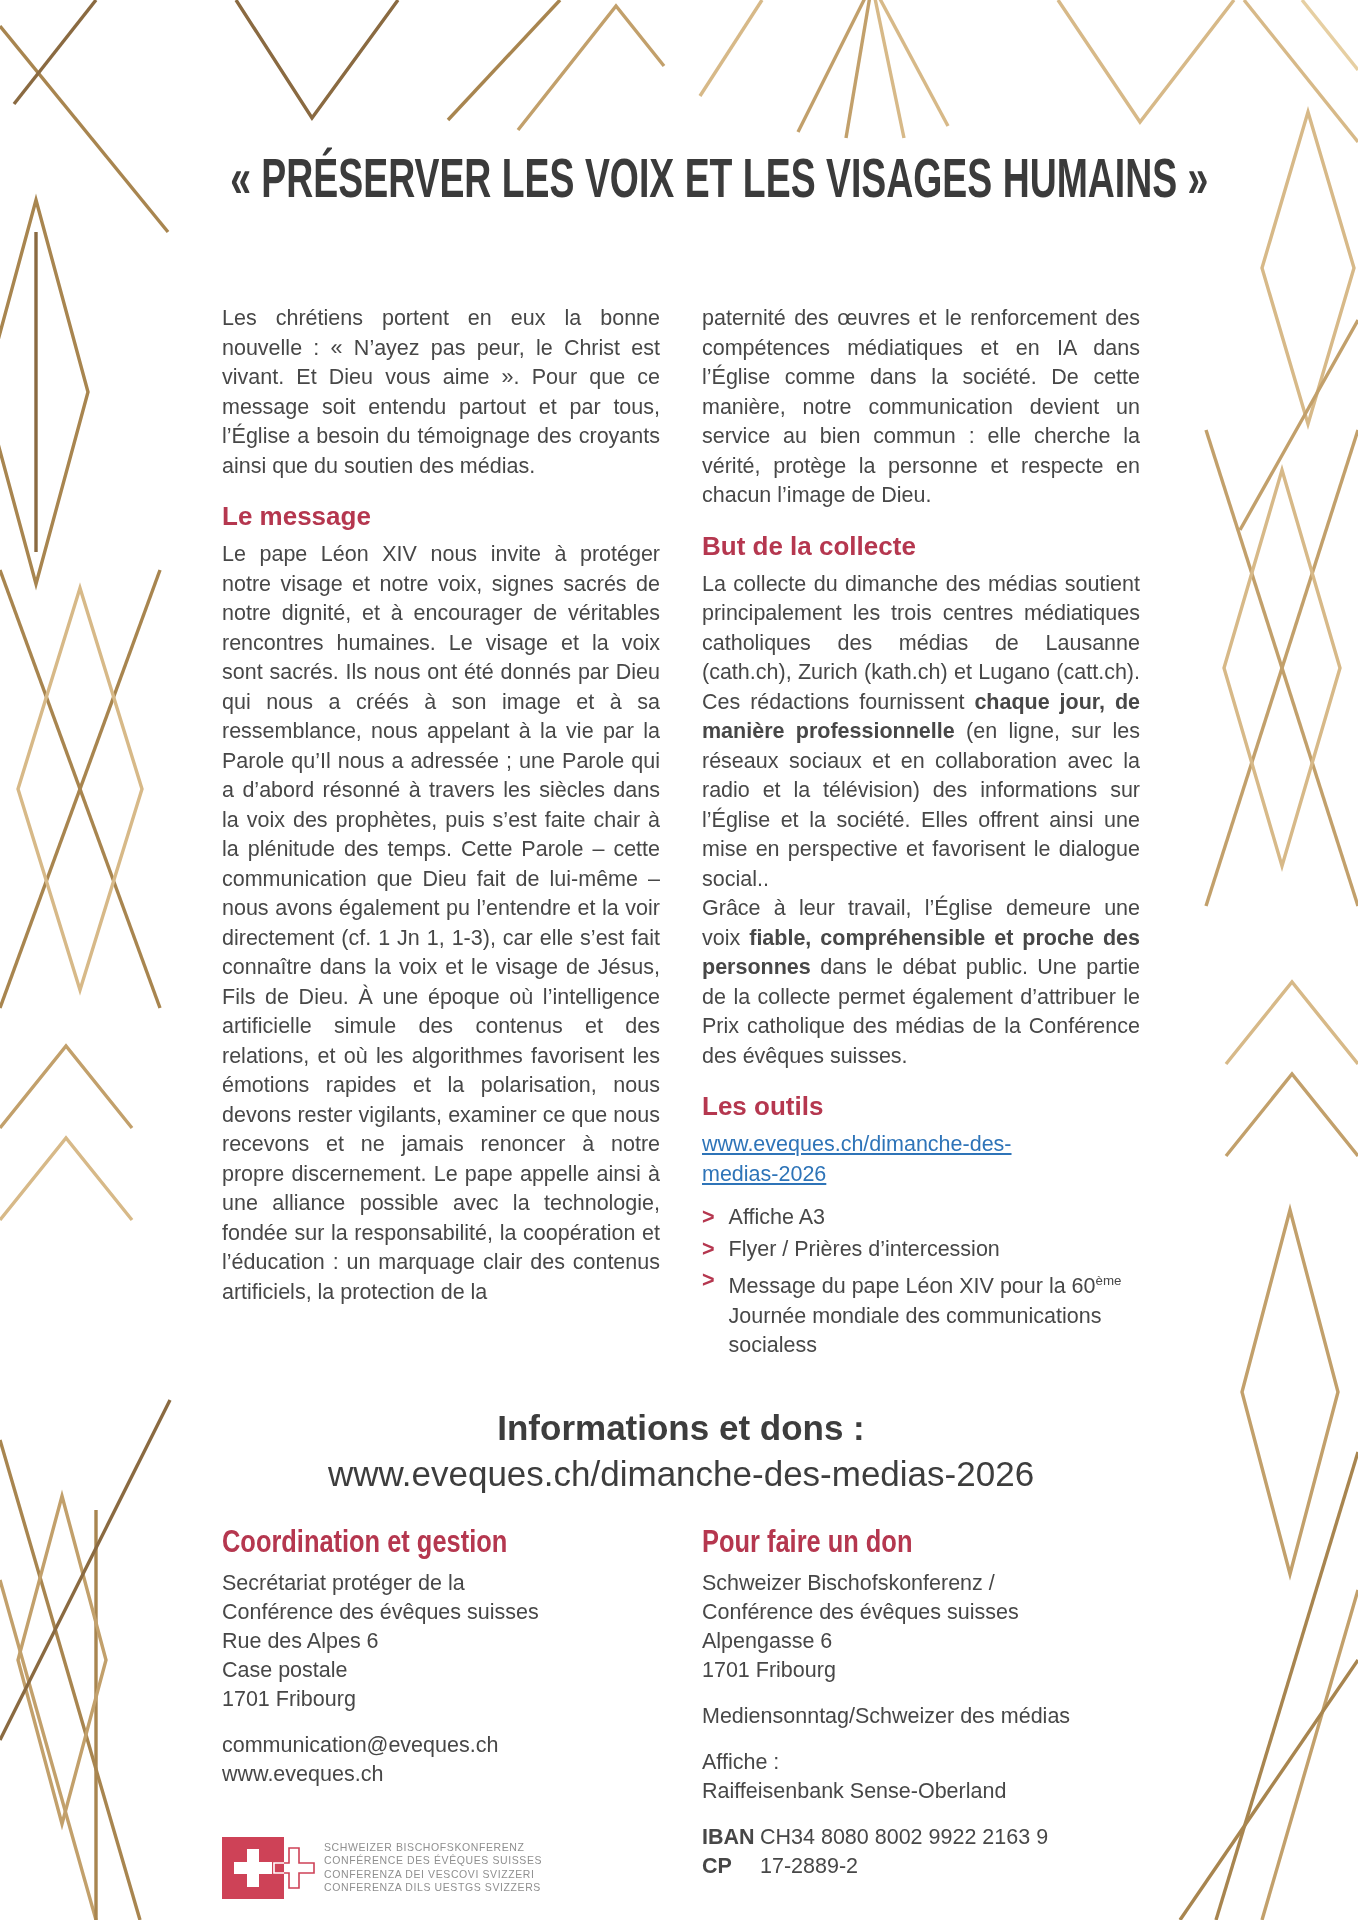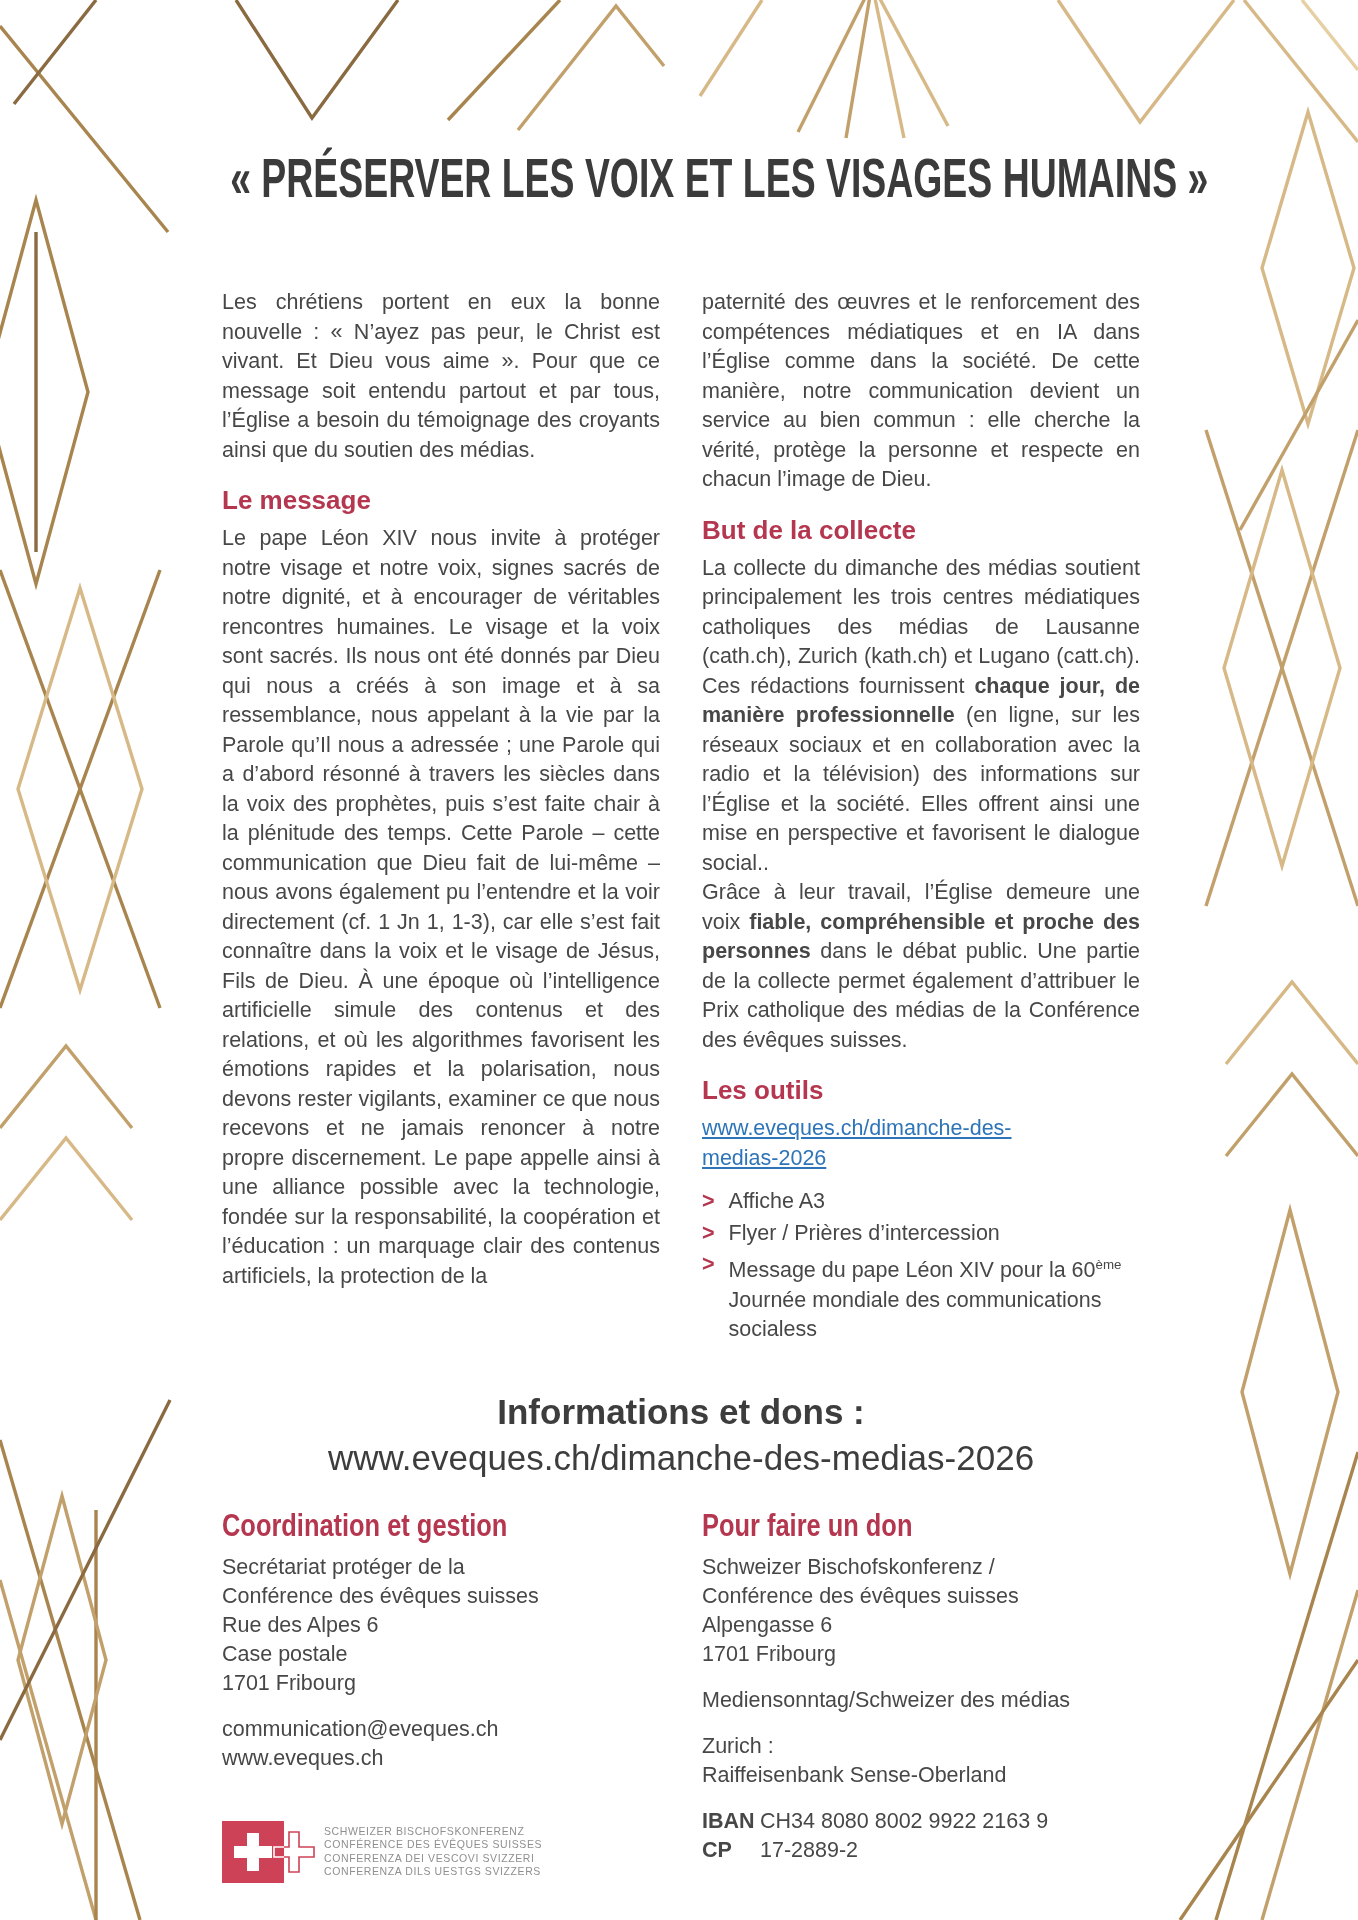--- a/index.html
+++ b/index.html
@@ -2,21 +2,21 @@
 <html><head>
 <meta charset="utf-8">
 <style>
   html,body{margin:0;padding:0;background:#ffffff;}
   .page{position:relative;width:1358px;height:1920px;background:#fff;overflow:hidden;
         font-family:"Liberation Sans","DejaVu Sans",sans-serif;color:#474747;}
   .deco{position:absolute;inset:0;z-index:0;}
   .title{position:absolute;top:146px;left:0;width:100%;text-align:right;z-index:2;
          font-size:55px;font-weight:700;color:#3b3b3b;white-space:nowrap;}
   .title .squeeze{display:inline-block;transform:scaleX(0.68);transform-origin:center;letter-spacing:0px;}
-  .content{position:absolute;left:222px;top:0;width:918px;z-index:1;}
+  .content{position:absolute;left:222px;top:16px;width:918px;z-index:1;}
   .cols{display:flex;gap:42px;margin-top:288px;}
   .col{width:438px;font-size:21.5px;line-height:29.5px;text-align:justify;}
   .h-red{color:#b5374f;font-weight:700;font-size:26px;line-height:30px;margin:20px 0 9px 0;text-align:left;}
   .b{font-weight:700;}
   sup{font-size:0.62em;}
   .link{color:#2e74b8;text-decoration:underline;display:inline-block;max-width:312px;text-align:left;}
   ul.tools{list-style:none;margin:14px 0 0 0;padding:0;text-align:left;}
   ul.tools li{display:flex;margin:0 0 2px 0;}
   .arrow{color:#b5374f;font-weight:700;margin-right:14px;flex:0 0 auto;}
   .info{margin-top:42px;text-align:center;color:#3d3d3d;}
@@ -168,21 +168,21 @@
         <div class="addr">
           <div>Schweizer Bischofskonferenz /</div>
           <div>Conférence des évêques suisses</div>
           <div>Alpengasse 6</div>
           <div>1701 Fribourg</div>
         </div>
         <div class="group">
           <div>Mediensonntag/Schweizer des médias</div>
         </div>
         <div class="group">
-          <div>Zurich :</div>
+          <div>Affiche :</div>
           <div>Raiffeisenbank Sense-Oberland</div>
         </div>
         <div class="group">
           <div><span class="lbl">IBAN</span><span>CH34 8080 8002 9922 2163 9</span></div>
           <div><span class="lbl">CP</span><span>17-2889-2</span></div>
         </div>
       </div>
     </div>
 
   </div>

